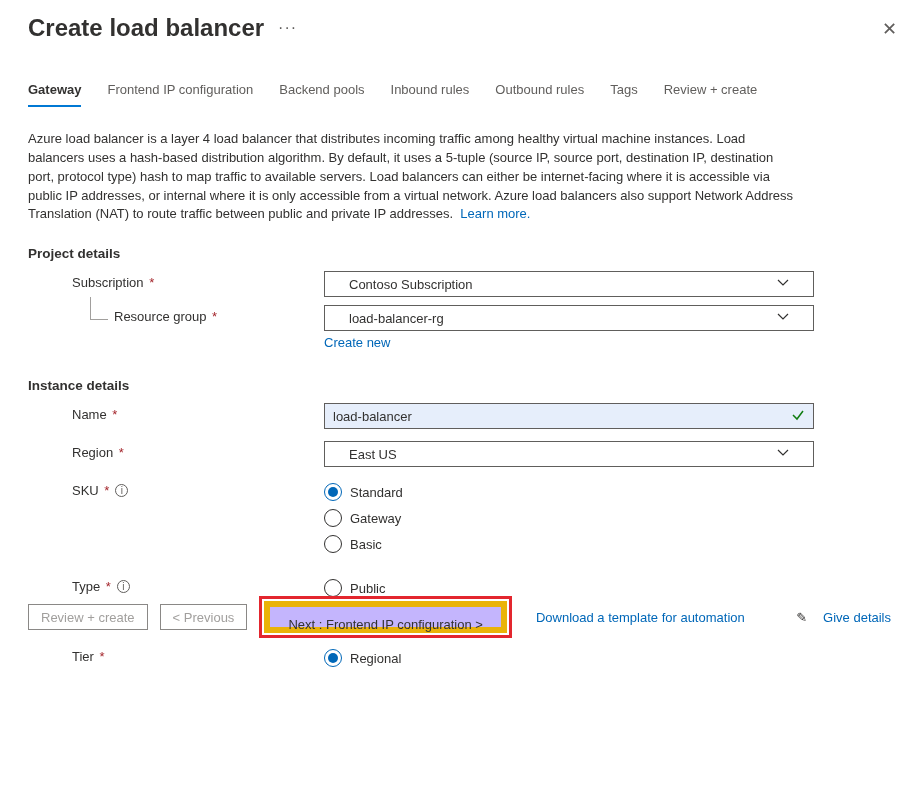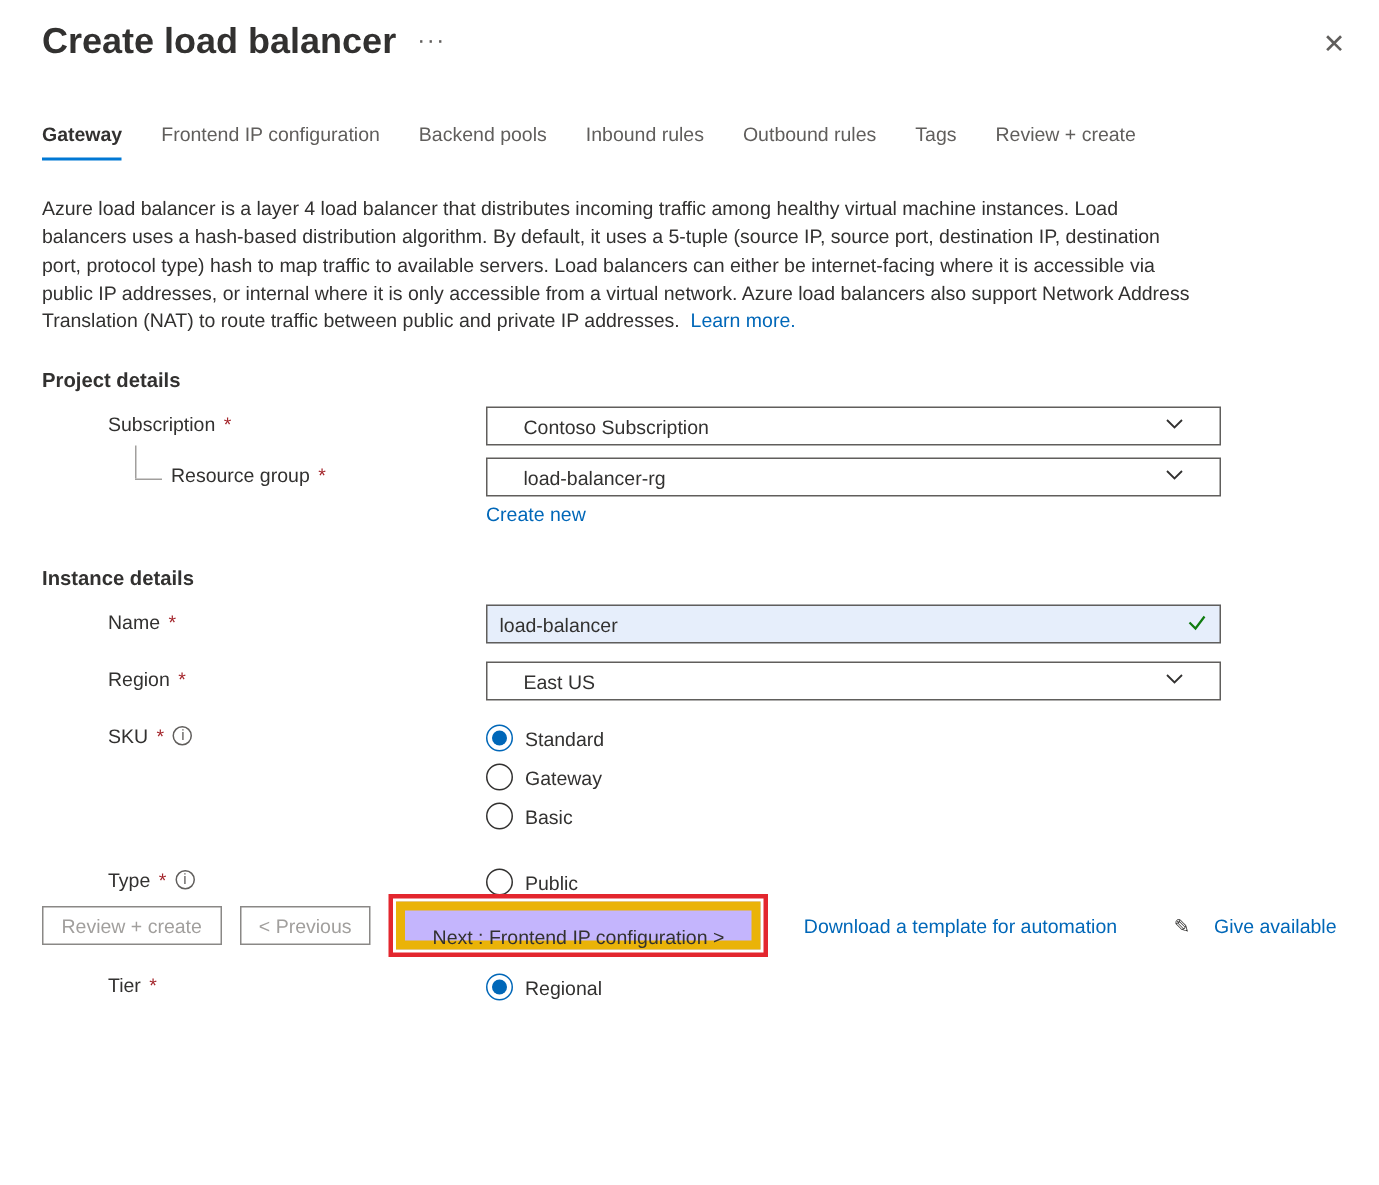--- a/index.html
+++ b/index.html
@@ -214,15 +214,15 @@
   </div>
 
   <div class="footer">
     <button class="btn">Review + create</button>
     <button class="btn">&lt;  Previous</button>
     <span class="next-wrap">
       <button class="btn-next">Next : Frontend IP configuration &gt;</button>
     </span>
     <a href="#" class="footer-link">Download a template for automation</a>
     <span class="feedback-icon">✎</span>
-    <a href="#" class="footer-link" style="margin-left:0">Give available</a>
+    <a href="#" class="footer-link" style="margin-left:0">Give details</a>
   </div>
 </div>
 
 </body></html>

